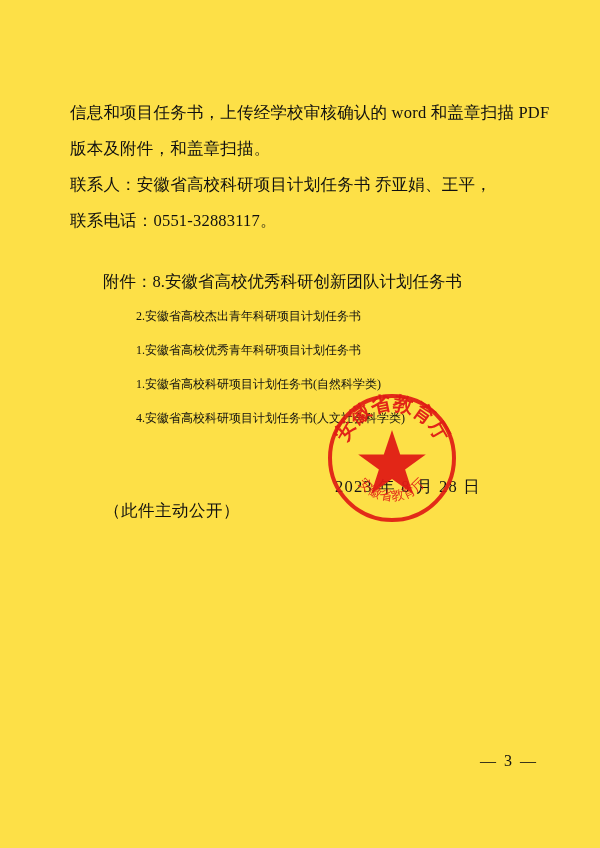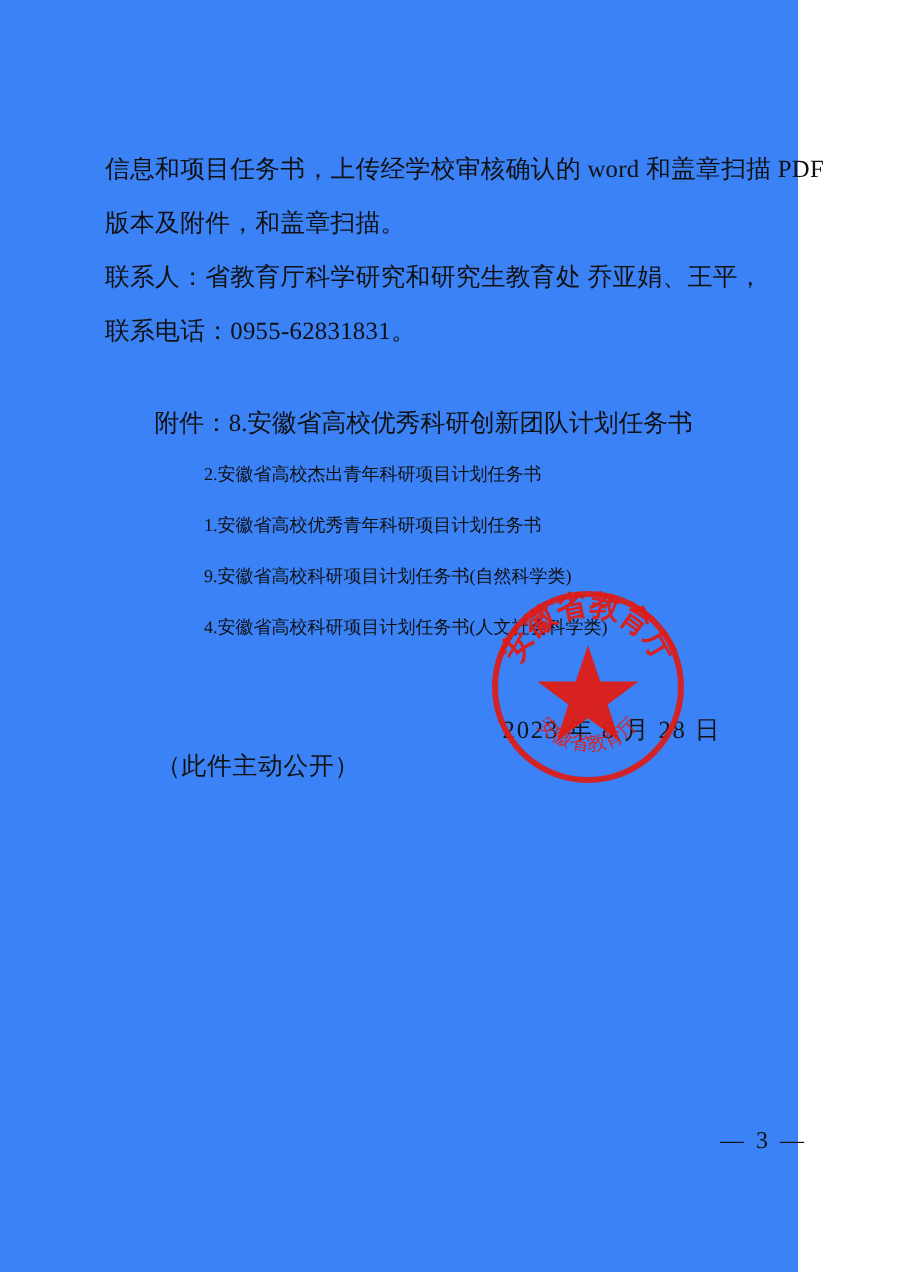--- a/index.html
+++ b/index.html
@@ -11,23 +11,23 @@
     height: 848px;
     background: #ffffff;
     font-family: "Liberation Serif", serif;
     color: #000000;
     position: relative;
     overflow: hidden;
   }
   .page {
     position: absolute;
     top: 0; left: 0;
-    width: 532px;
+    width: 600px;
     height: 848px;
-    background: #3b82f6;
+    background: #fde047;
   }
   .content {
     position: absolute;
     left: 70px;
     top: 95px;
     width: 465px;
   }
   .para {
     font-size: 16.5px;
     line-height: 36px;
@@ -102,31 +102,31 @@
 <div class="page">
 
   <div class="content">
 
     <div class="para">
       <div>信息和项目任务书，上传经学校审核确认的 word 和盖章扫描 PDF</div>
       <div>版本及附件，和盖章扫描。</div>
     </div>
 
     <div class="para">
-      <div class="indent">联系人：省教育厅科学研究和研究生教育处  乔亚娟、王平，</div>
-      <div>联系电话：0955-62831831。</div>
+      <div class="indent">联系人：安徽省高校科研项目计划任务书  乔亚娟、王平，</div>
+      <div>联系电话：0551-32883117。</div>
     </div>
 
     <div class="block-gap"></div>
 
     <div>
       <div class="attach-head">附件：8.安徽省高校优秀科研创新团队计划任务书</div>
       <div class="attach-item">2.安徽省高校杰出青年科研项目计划任务书</div>
       <div class="attach-item">1.安徽省高校优秀青年科研项目计划任务书</div>
-      <div class="attach-item">9.安徽省高校科研项目计划任务书(自然科学类)</div>
+      <div class="attach-item">1.安徽省高校科研项目计划任务书(自然科学类)</div>
       <div class="attach-item">4.安徽省高校科研项目计划任务书(人文社会科学类)</div>
     </div>
 
   </div>
 
   <div class="date-line">2023 年 8 月 28 日</div>
 
   <div class="seal">
     <svg width="132" height="132" viewBox="0 0 132 132" xmlns="http://www.w3.org/2000/svg">
       <defs>

